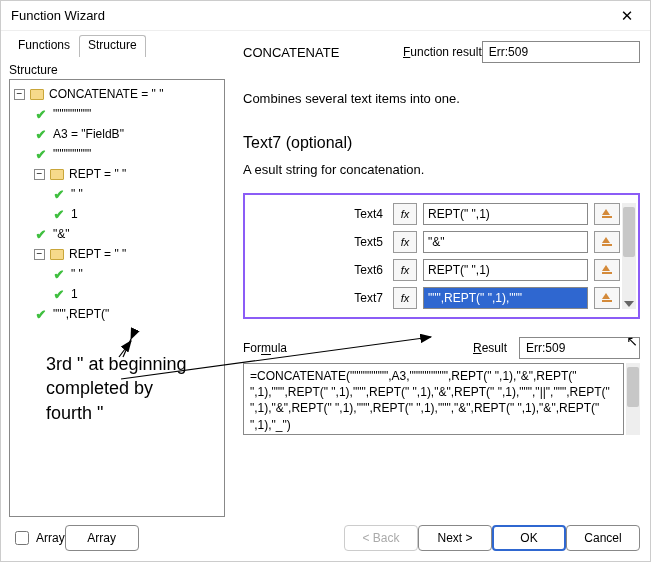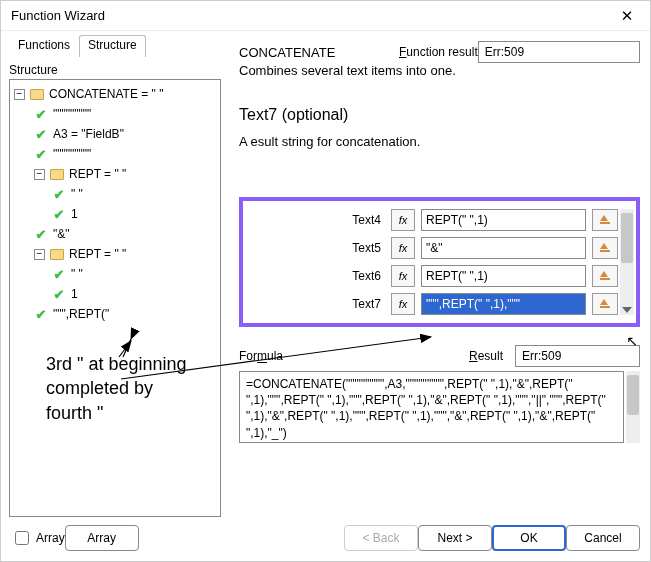--- a/index.html
+++ b/index.html
@@ -126,26 +126,26 @@
   .func-res-label { font-size: 12px; text-decoration: underline; text-decoration-color: transparent; }
   .func-res-label .u { text-decoration: underline; }
   .res-box {
     border: 1px solid #888;
     flex: 1;
     height: 22px;
     padding: 2px 6px;
     display: flex;
     align-items: center;
   }
-  .desc { margin-top: 0; font-size: 13px; }
+  .desc { margin-top: 28px; font-size: 13px; }
   .optional { margin-top: 28px; font-size: 16px; }
   .opthelp { margin-top: 10px; font-size: 13px; }
   .grid-outer {
-    margin-top: 48px;
-    border: 4px solid #8b5cf6;
+    margin-top: 16px;
+    border: 2px solid #8b5cf6;
     padding: 8px 2px 8px 6px;
     display: flex;
     align-items: stretch;
     gap: 2px;
   }
   .grid {
     flex: 1;
     display: flex;
     flex-direction: column;
     gap: 6px;

